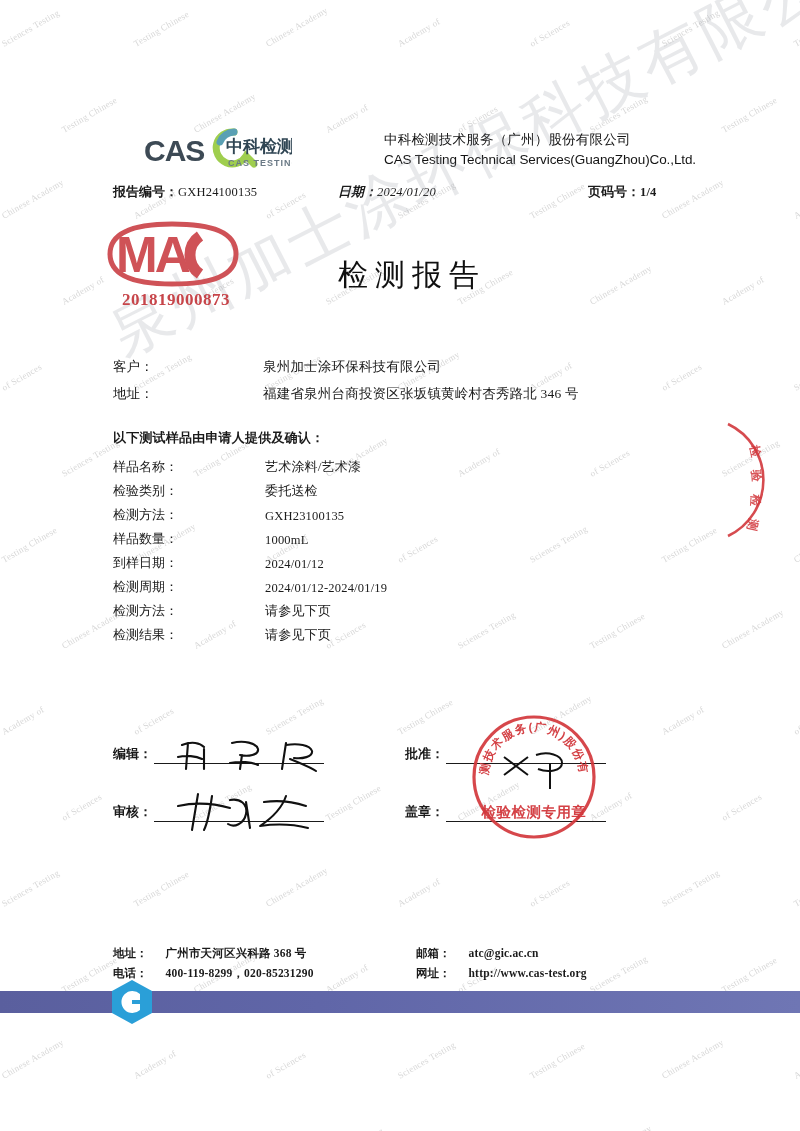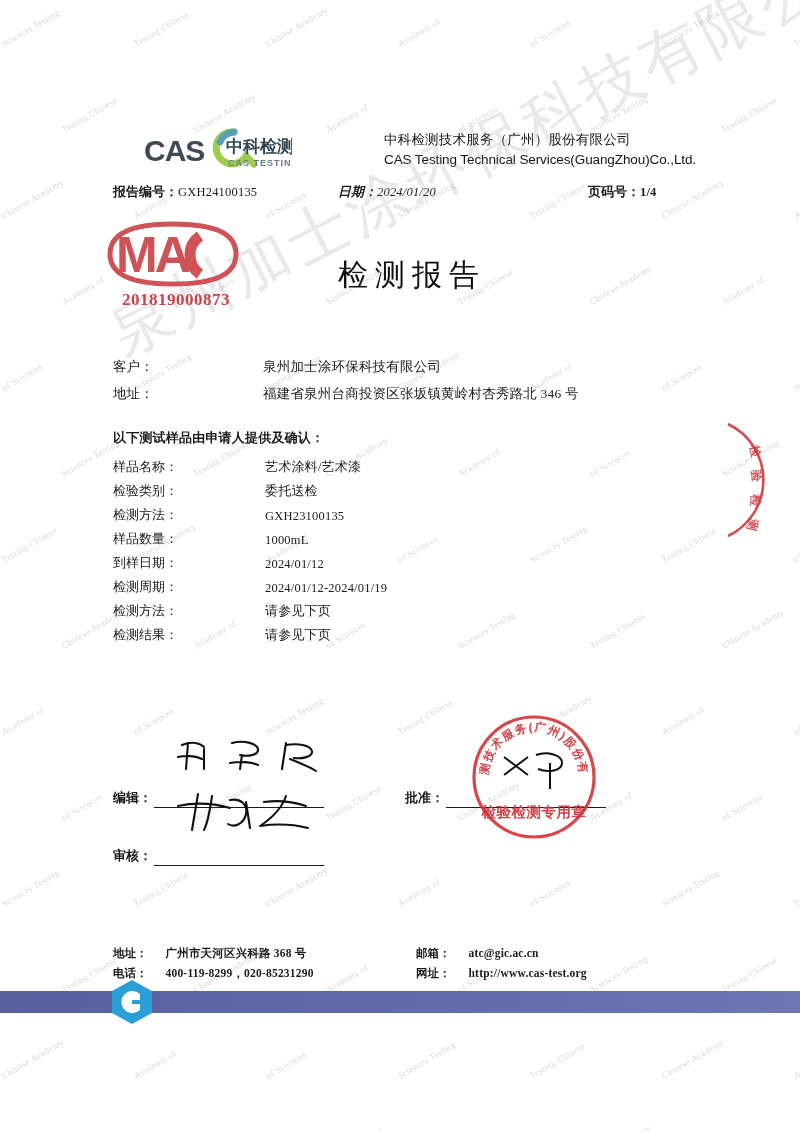--- a/index.html
+++ b/index.html
@@ -201,21 +201,20 @@
   }
   .s-value.cjk { font-size: 13px; }
   .s-value.strong { font-weight: bold; font-size: 13.5px; }
   
   .sig {
     position: absolute;
     left: 113px;
     top: 744px;
     width: 560px;
     height: 110px;
-    margin-top: 44px;
   }
   .sig-cell { position: absolute; }
   .sig-label {
     font-family: "Liberation Sans", sans-serif;
     font-weight: bold;
     font-size: 13px;
     display: inline-block;
     vertical-align: middle;
   }
   .sig-line {
@@ -492,20 +491,23 @@
   <div class="sig">
     <div class="sig-cell" id="sig-edit">
       <span class="sig-label">编辑：</span><span class="sig-line w1"></span>
     </div>
     <div class="sig-cell" id="sig-review">
       <span class="sig-label">审核：</span><span class="sig-line w1"></span>
     </div>
     <div class="sig-cell" id="sig-appr">
       <span class="sig-label">批准：</span><span class="sig-line w2"></span>
     </div>
+    <div class="sig-cell" id="sig-stamp">
+      <span class="sig-label">盖章：</span><span class="sig-line w2"></span>
+    </div>
   </div>
 
   <svg class="handwrite" style="left:170px; top:735px;" width="180" height="42" viewBox="0 0 180 42">
     <g fill="none" stroke="#111" stroke-width="2.1" stroke-linecap="round" stroke-linejoin="round">
       <path d="M12 10 C22 6 30 8 34 12 M18 8 L16 34 M8 22 C16 20 26 21 32 24 M34 14 L34 34"></path>
       <path d="M62 8 C74 5 86 8 88 14 C89 20 78 22 70 20 M72 20 L70 34 M60 28 C70 26 82 27 88 30"></path>
       <path d="M116 8 L112 34 M116 10 C128 8 140 10 142 16 C143 22 132 24 124 23 M120 24 C130 28 140 32 146 36"></path>
     </g>
   </svg>
   <svg class="handwrite" style="left:168px; top:790px;" width="180" height="44" viewBox="0 0 180 44">

